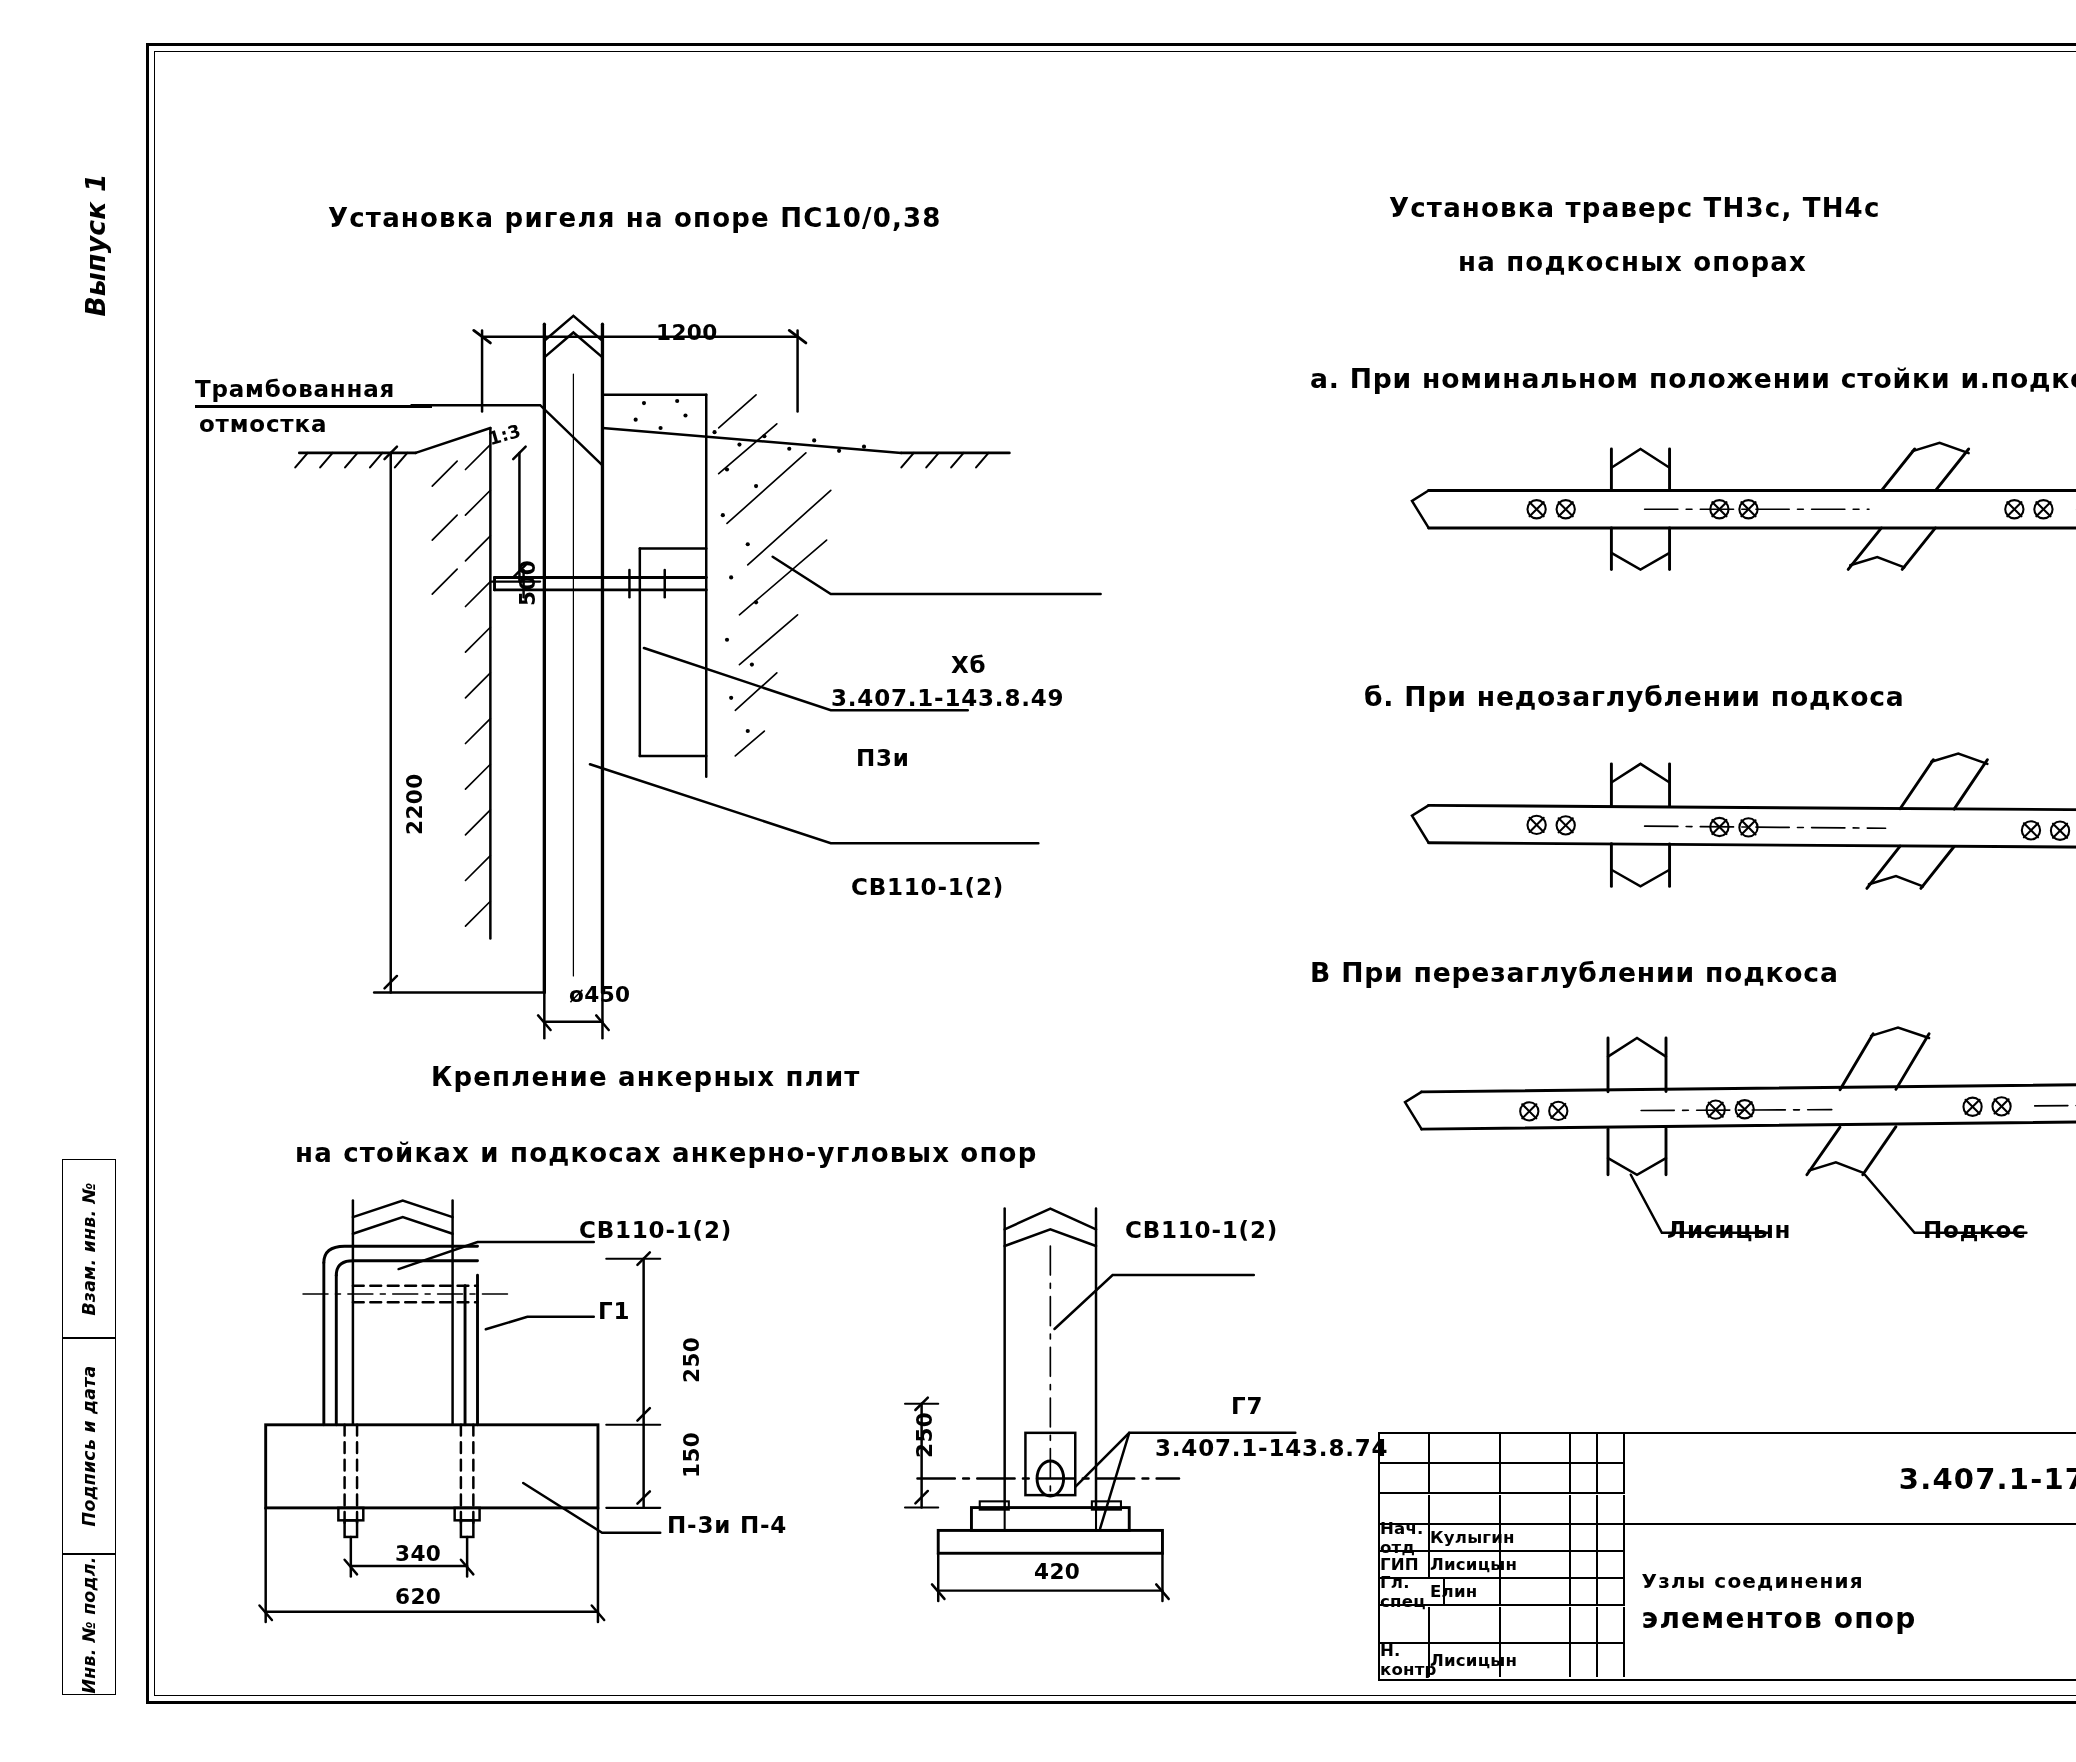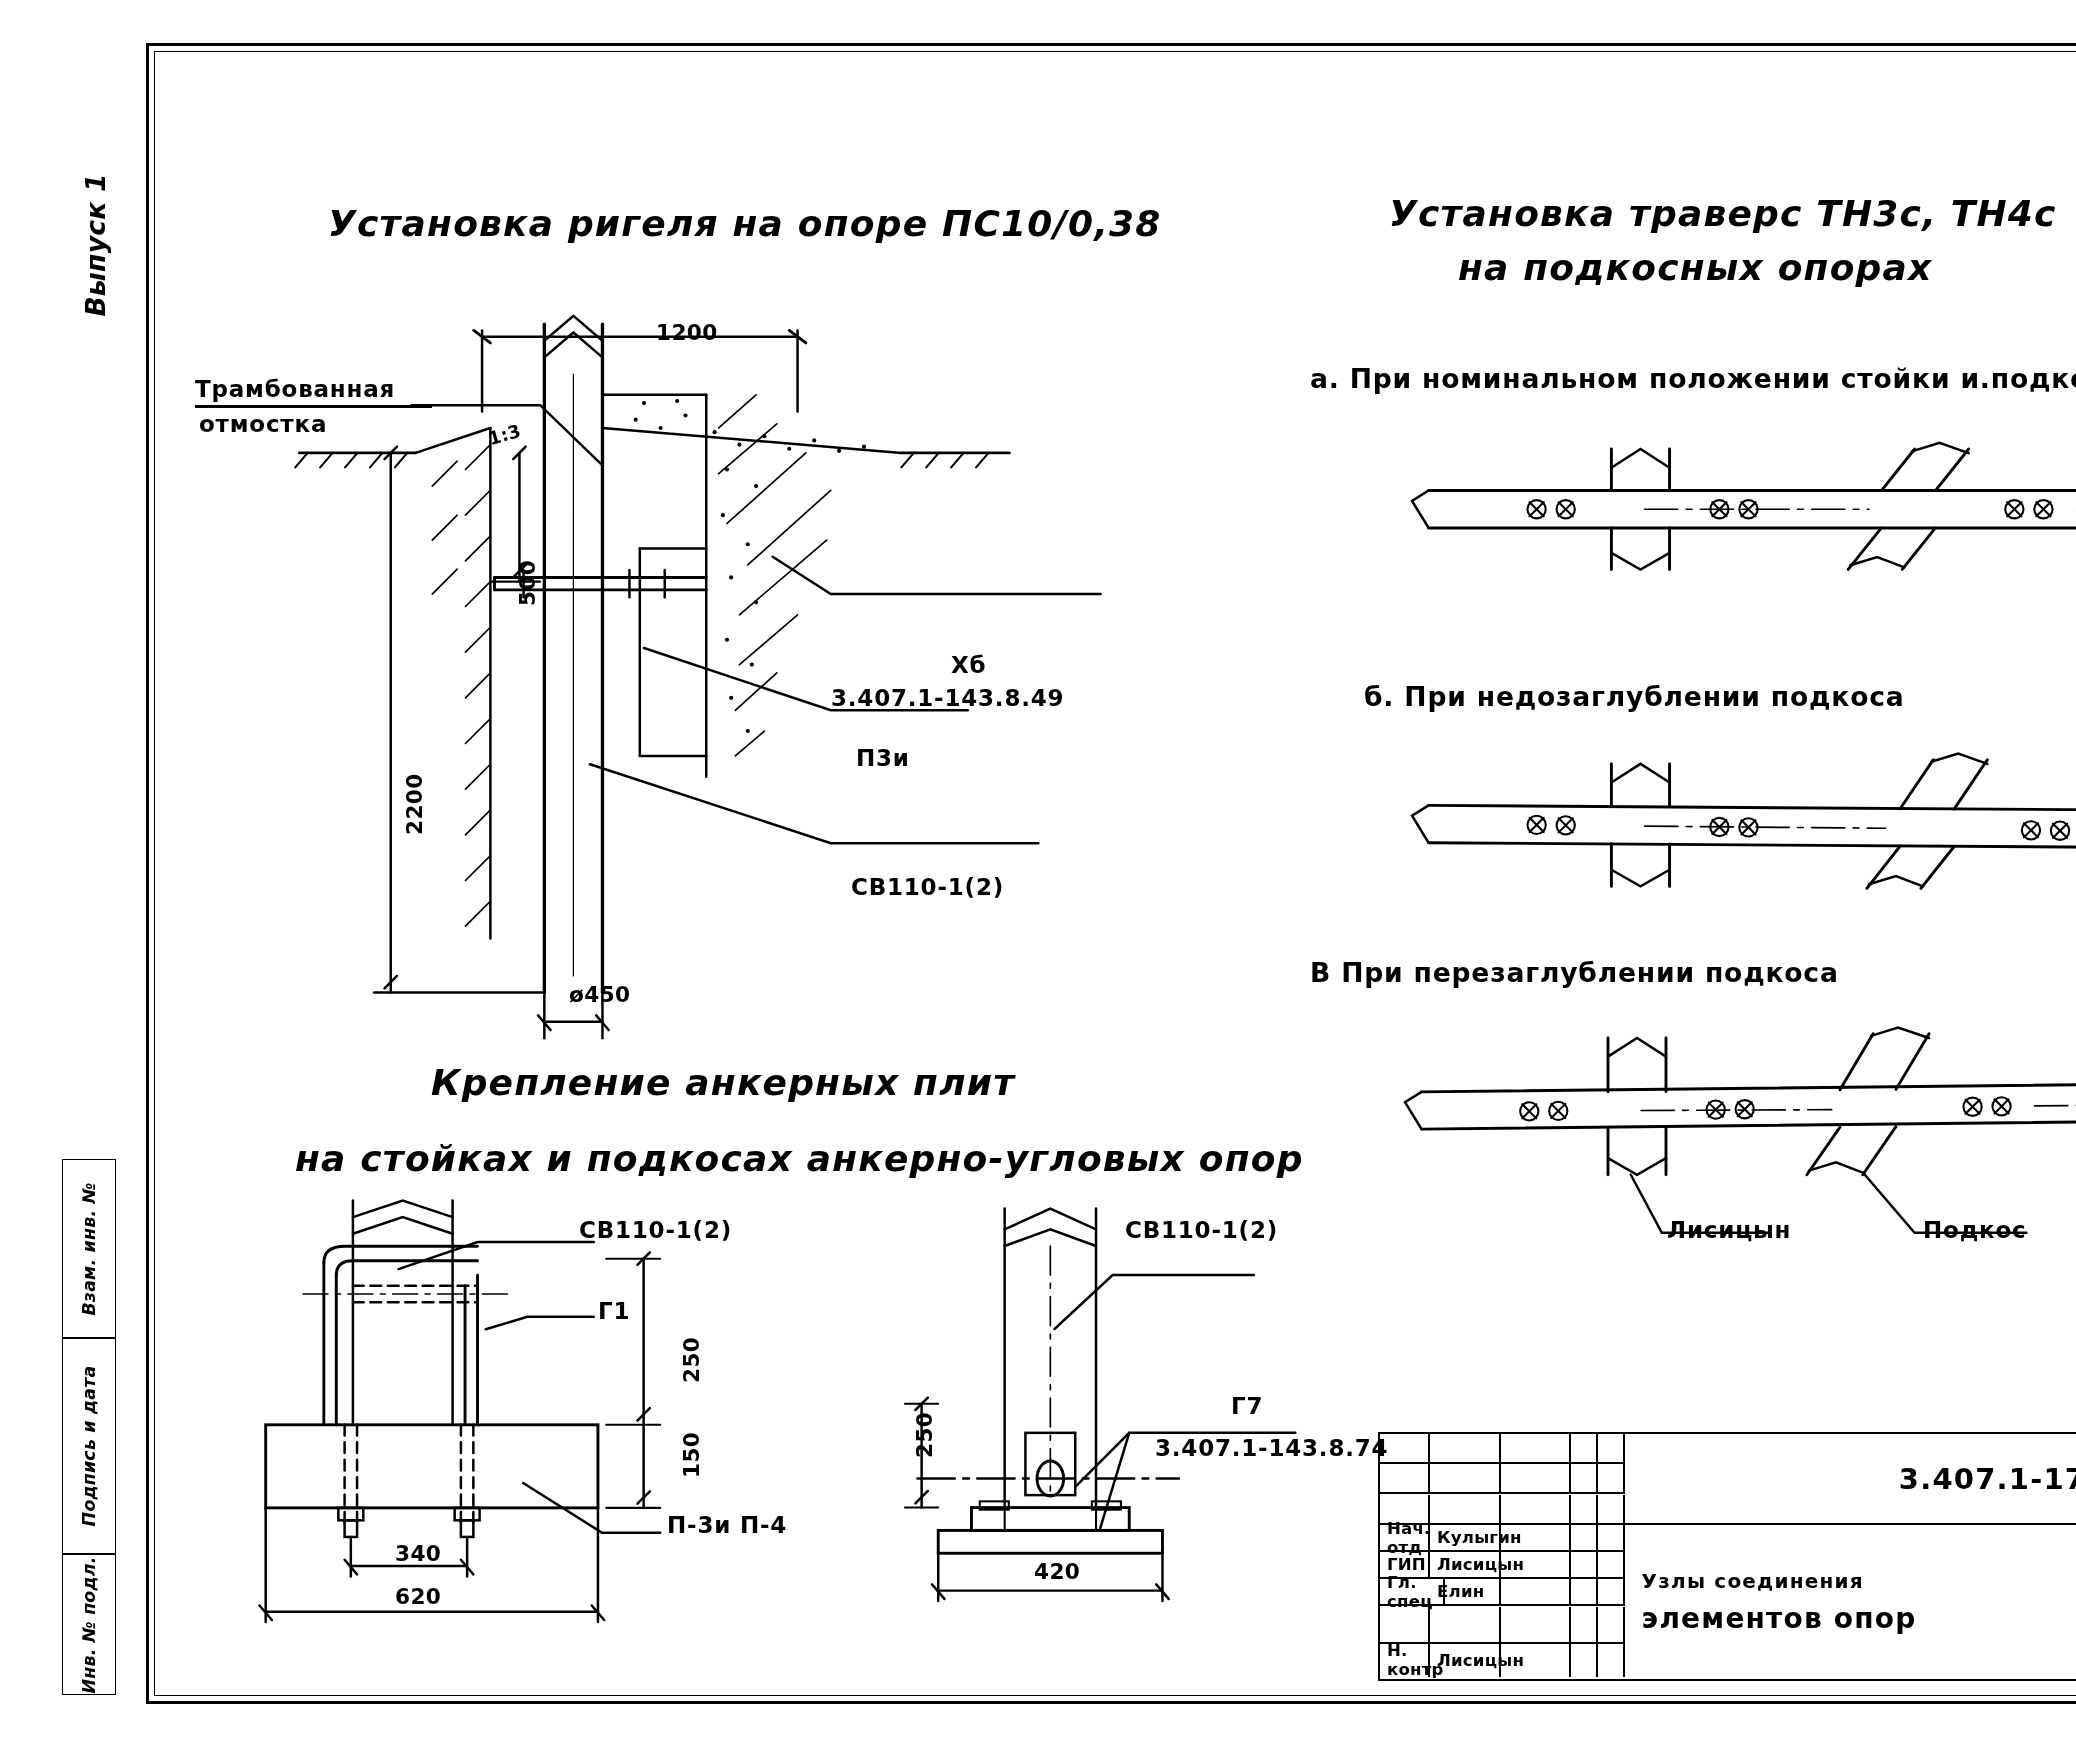--- a/index.html
+++ b/index.html
@@ -21,36 +21,36 @@
   #mrow1{top:0;height:179px;}
   #mrow2{top:179px;height:216px;}
   #mrow3{top:395px;height:141px;}
 
   #vypusk{position:absolute;left:62px;top:158px;width:66px;height:174px;}
   #vypusk span{position:absolute;left:50%;top:50%;transform:translate(-50%,-50%) rotate(-90deg);
                white-space:nowrap;font-size:26.6px;font-style:italic;}
 
   
   .tx{position:absolute;white-space:nowrap;}
-  .t-title{font-size:36px;letter-spacing:1.2px;font-style:italic;}
+  .t-title{font-size:26px;letter-spacing:1.2px;}
   .t-head{font-size:26.6px;letter-spacing:0.8px;}
   .t-lbl{font-size:23px;letter-spacing:0.8px;}
   .t-dim{font-size:21.6px;letter-spacing:0.4px;}
   .t-small{font-size:18px;}
   .rot90{transform-origin:0 0;transform:rotate(-90deg);}
 
   
   .ln{position:absolute;background:#000;} .h3{height:2.9px;}
   svg{position:absolute;overflow:visible;}
 
   
   #tb{position:absolute;left:1378px;top:1432px;width:1096px;height:249px;
       border:2.9px solid #000;box-sizing:border-box;}
   #tb .cell{position:absolute;box-sizing:border-box;border-right:2.1px solid #000;
-            border-bottom:2.1px solid #000;font-size:16.6px;padding-left:7px;
+            border-bottom:2.1px solid #000;font-size:16.6px;padding-left:0;
             display:flex;align-items:center;}
   #tb .ctr{justify-content:center;padding-left:0;}
   #tb .nb{border-right:none;}
   #tb .bb{border-bottom:none;}
   #tb .big{font-size:29px;letter-spacing:1.2px;}
 </style>
 </head>
 <body>
 
 <div id="sheet-outer"></div>

